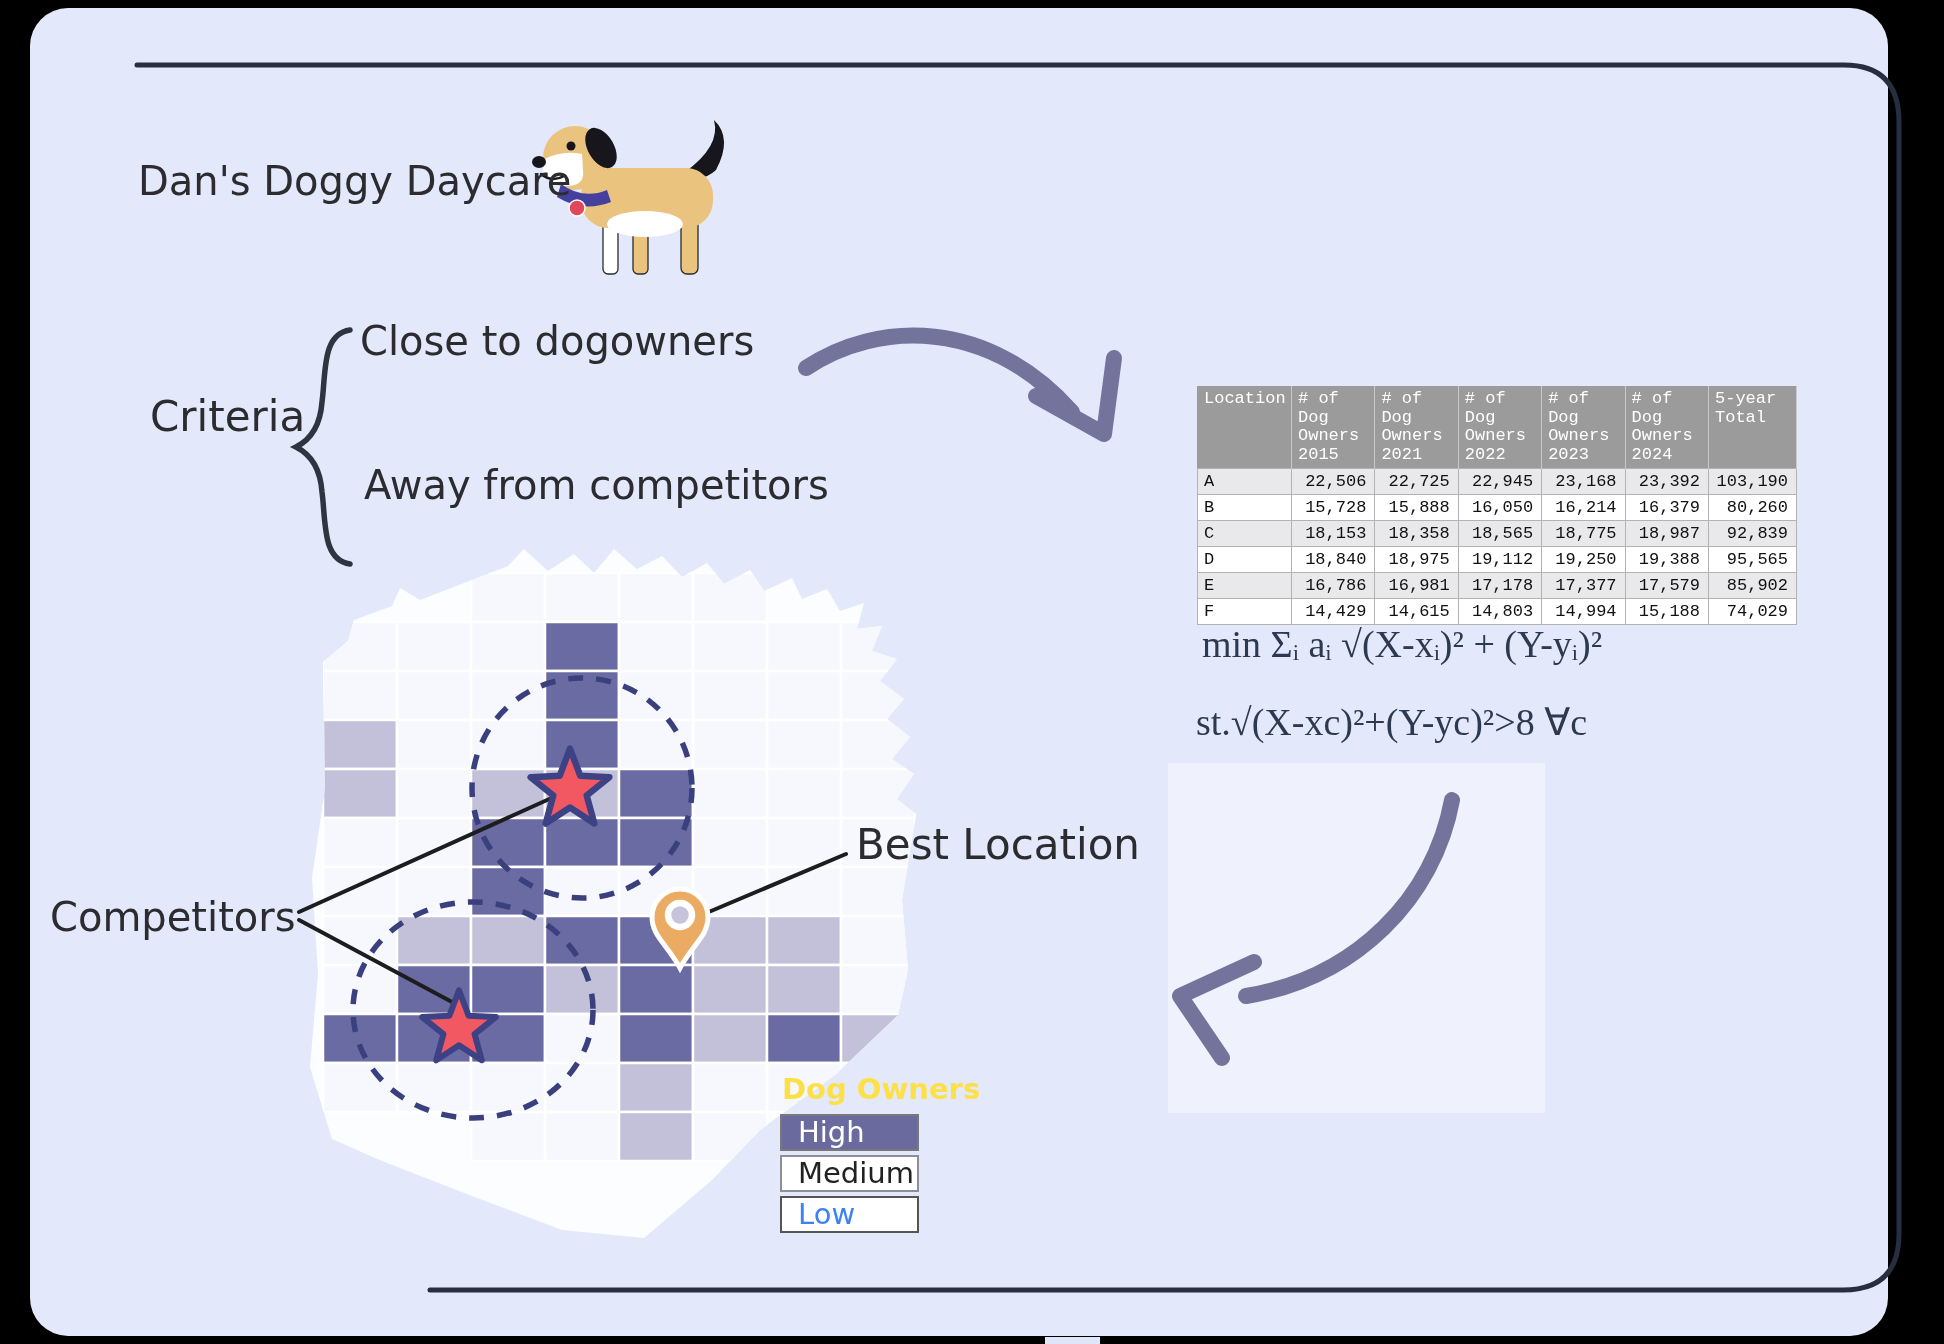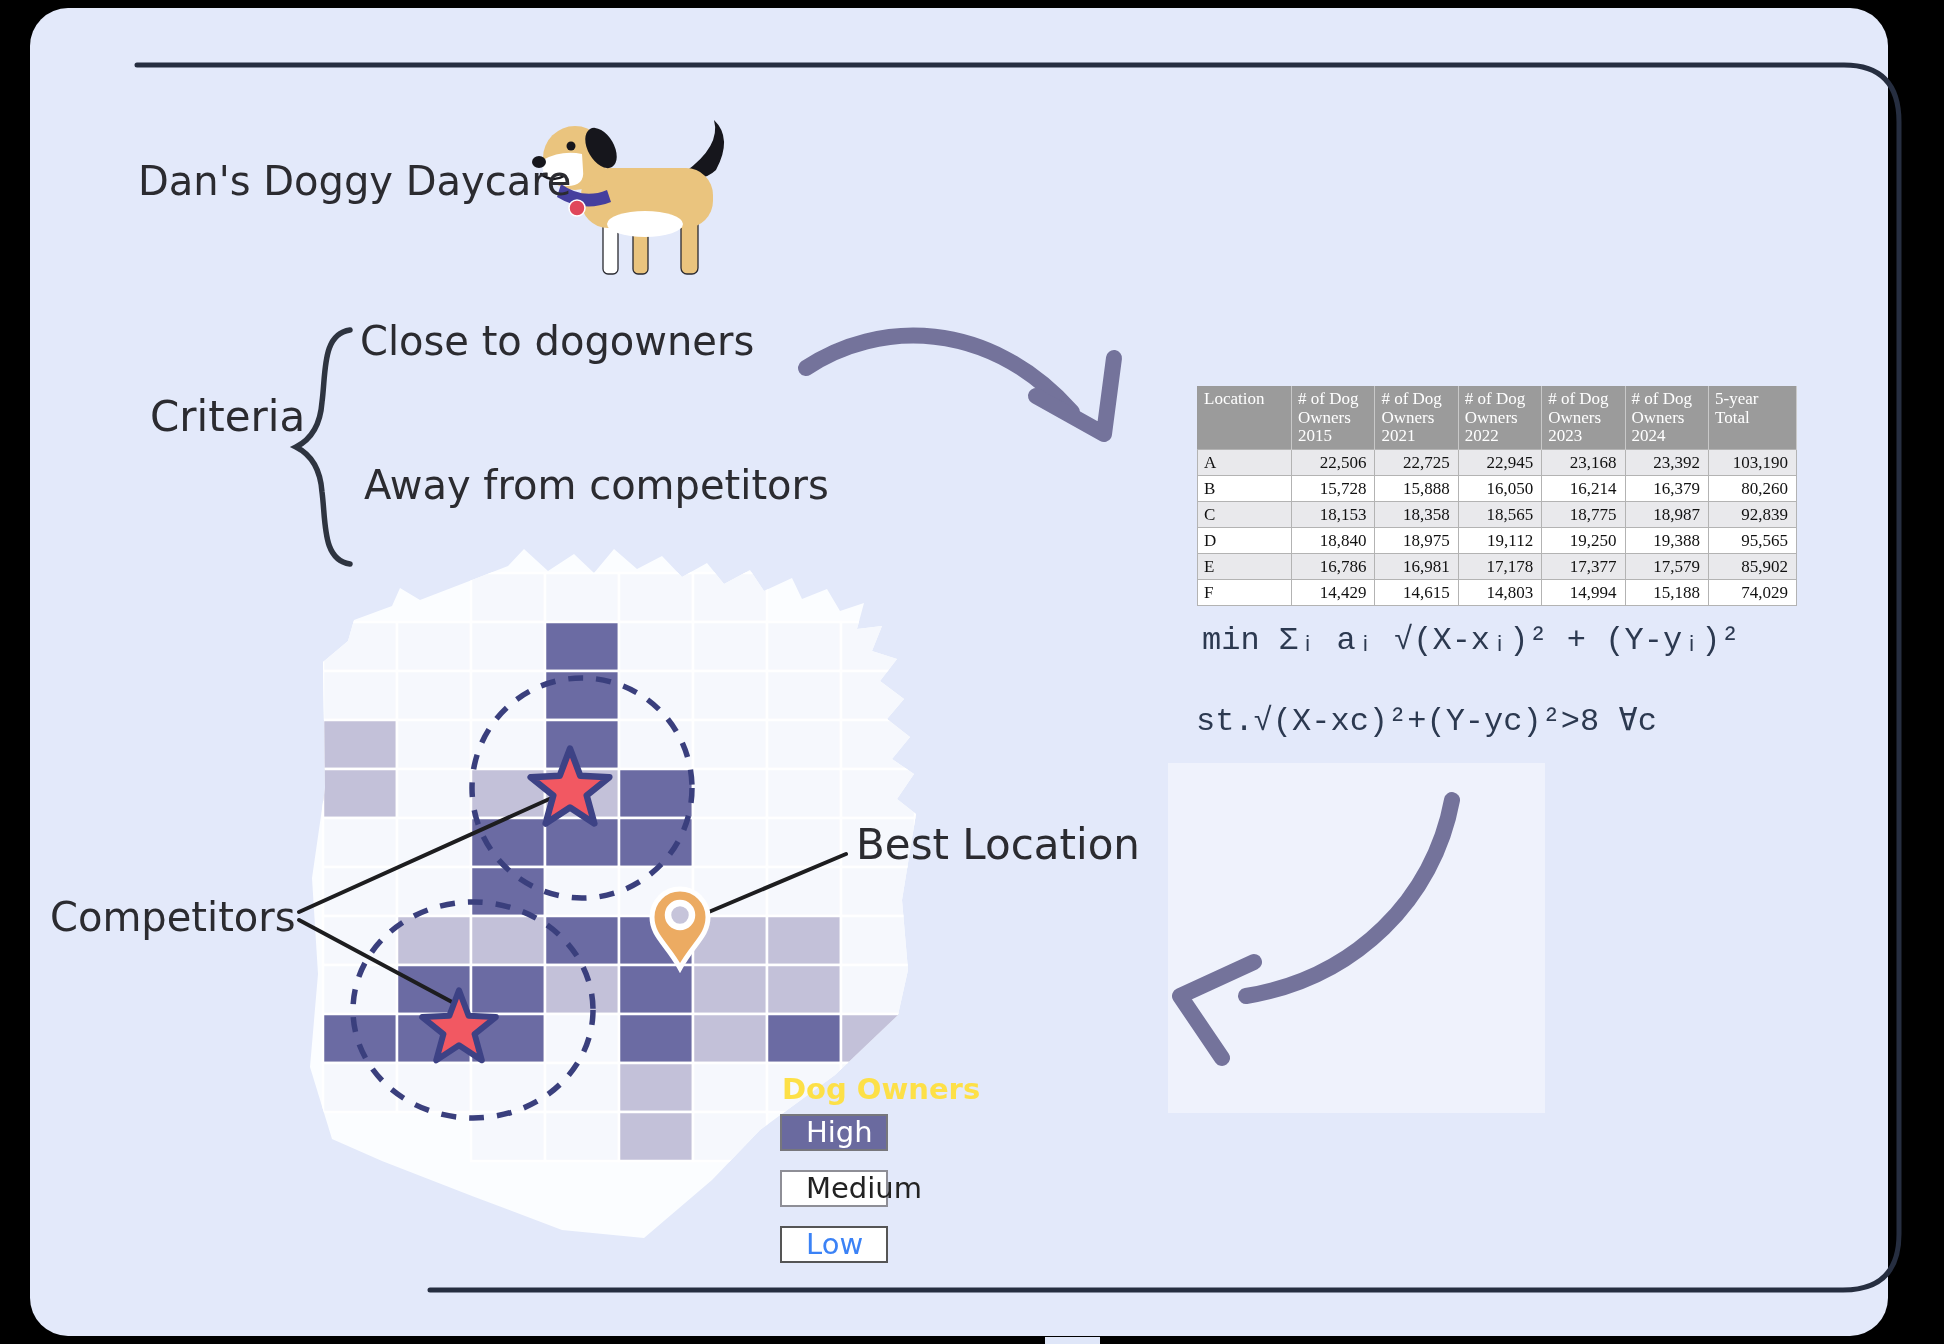--- a/index.html
+++ b/index.html
@@ -8,41 +8,41 @@
   .canvas{position:absolute;left:30px;top:8px;width:1858px;height:1328px;
           border-radius:38px;background:#e3e9fa;}
   .scene{position:absolute;left:0;top:0;width:1944px;height:1344px;}
   .hand{position:absolute;color:#2b2b30;font-family:"DejaVu Sans","Liberation Sans",sans-serif;}
   .title{left:138px;top:158px;font-size:40px;}
   .criteria-label{left:150px;top:392px;font-size:42px;}
   .crit-item-1{left:360px;top:318px;font-size:40px;}
   .crit-item-2{left:364px;top:462px;font-size:40px;}
   .competitors-label{left:50px;top:894px;width:245px;font-size:40px;text-align:right;}
   .best-location-label{left:856px;top:820px;font-size:42px;}
-  .formula{position:absolute;color:#2c3950;font-size:32px;letter-spacing:0px;
-           font-family:Liberation Mono, monospace;text-align:right;}
+  .formula{position:absolute;color:#2c3950;font-size:38px;letter-spacing:0px;
+           font-family:Liberation Serif, serif;text-align:right;}
   .formula.l1{left:1202px;top:622px;}
   .formula.l2{left:1196px;top:700px;}
 
   table.data-table{position:absolute;left:1197px;top:386px;width:600px;table-layout:fixed;
     border-collapse:collapse;background:#fff;border:1px solid #9a9a9a;
-    font-family:Liberation Serif, serif;font-size:17px;color:#111;}
+    font-family:Liberation Mono, monospace;font-size:17px;color:#111;}
   .data-table th{background:#9b9b9b;color:#fff;font-weight:normal;text-align:left;
     vertical-align:top;padding:3px 3px 3px 6px;border-right:1px solid #c9c9c9;line-height:1.1;}
   .data-table th:nth-child(1){width:84px;}
   .data-table th:nth-child(7){width:78px;}
   .data-table td{border:1px solid #b3b3b3;padding:1px 8px 1px 6px;text-align:right;height:23px;}
   .data-table td.loc{text-align:left;}
   .data-table tbody tr:nth-child(odd){background:#e9e9ec;}
 
   .legend{position:absolute;left:780px;top:1072px;}
   .legend-title{font-size:29px;font-weight:bold;color:#fde047;margin:0 0 8px 2px;
     font-family:"DejaVu Sans",sans-serif;}
-  .legend-box{width:108px;height:37px;margin-bottom:19px;border:2px solid #666;
-    box-sizing:border-box;font-size:29px;line-height:33px;padding-left:24px;
+  .legend-box{width:139px;height:37px;margin-bottom:4px;border:2px solid #666;
+    box-sizing:border-box;font-size:29px;line-height:33px;padding-left:16px;
     font-family:"DejaVu Sans",sans-serif;}
   .notch{position:absolute;left:1045px;top:1337px;width:55px;height:7px;background:#dfe6f8;}
 </style>
 </head>
 <body>
 
 <div class="stage">
   <div class="canvas"></div>
 
   <svg class="scene" viewBox="0 0 1944 1344">

